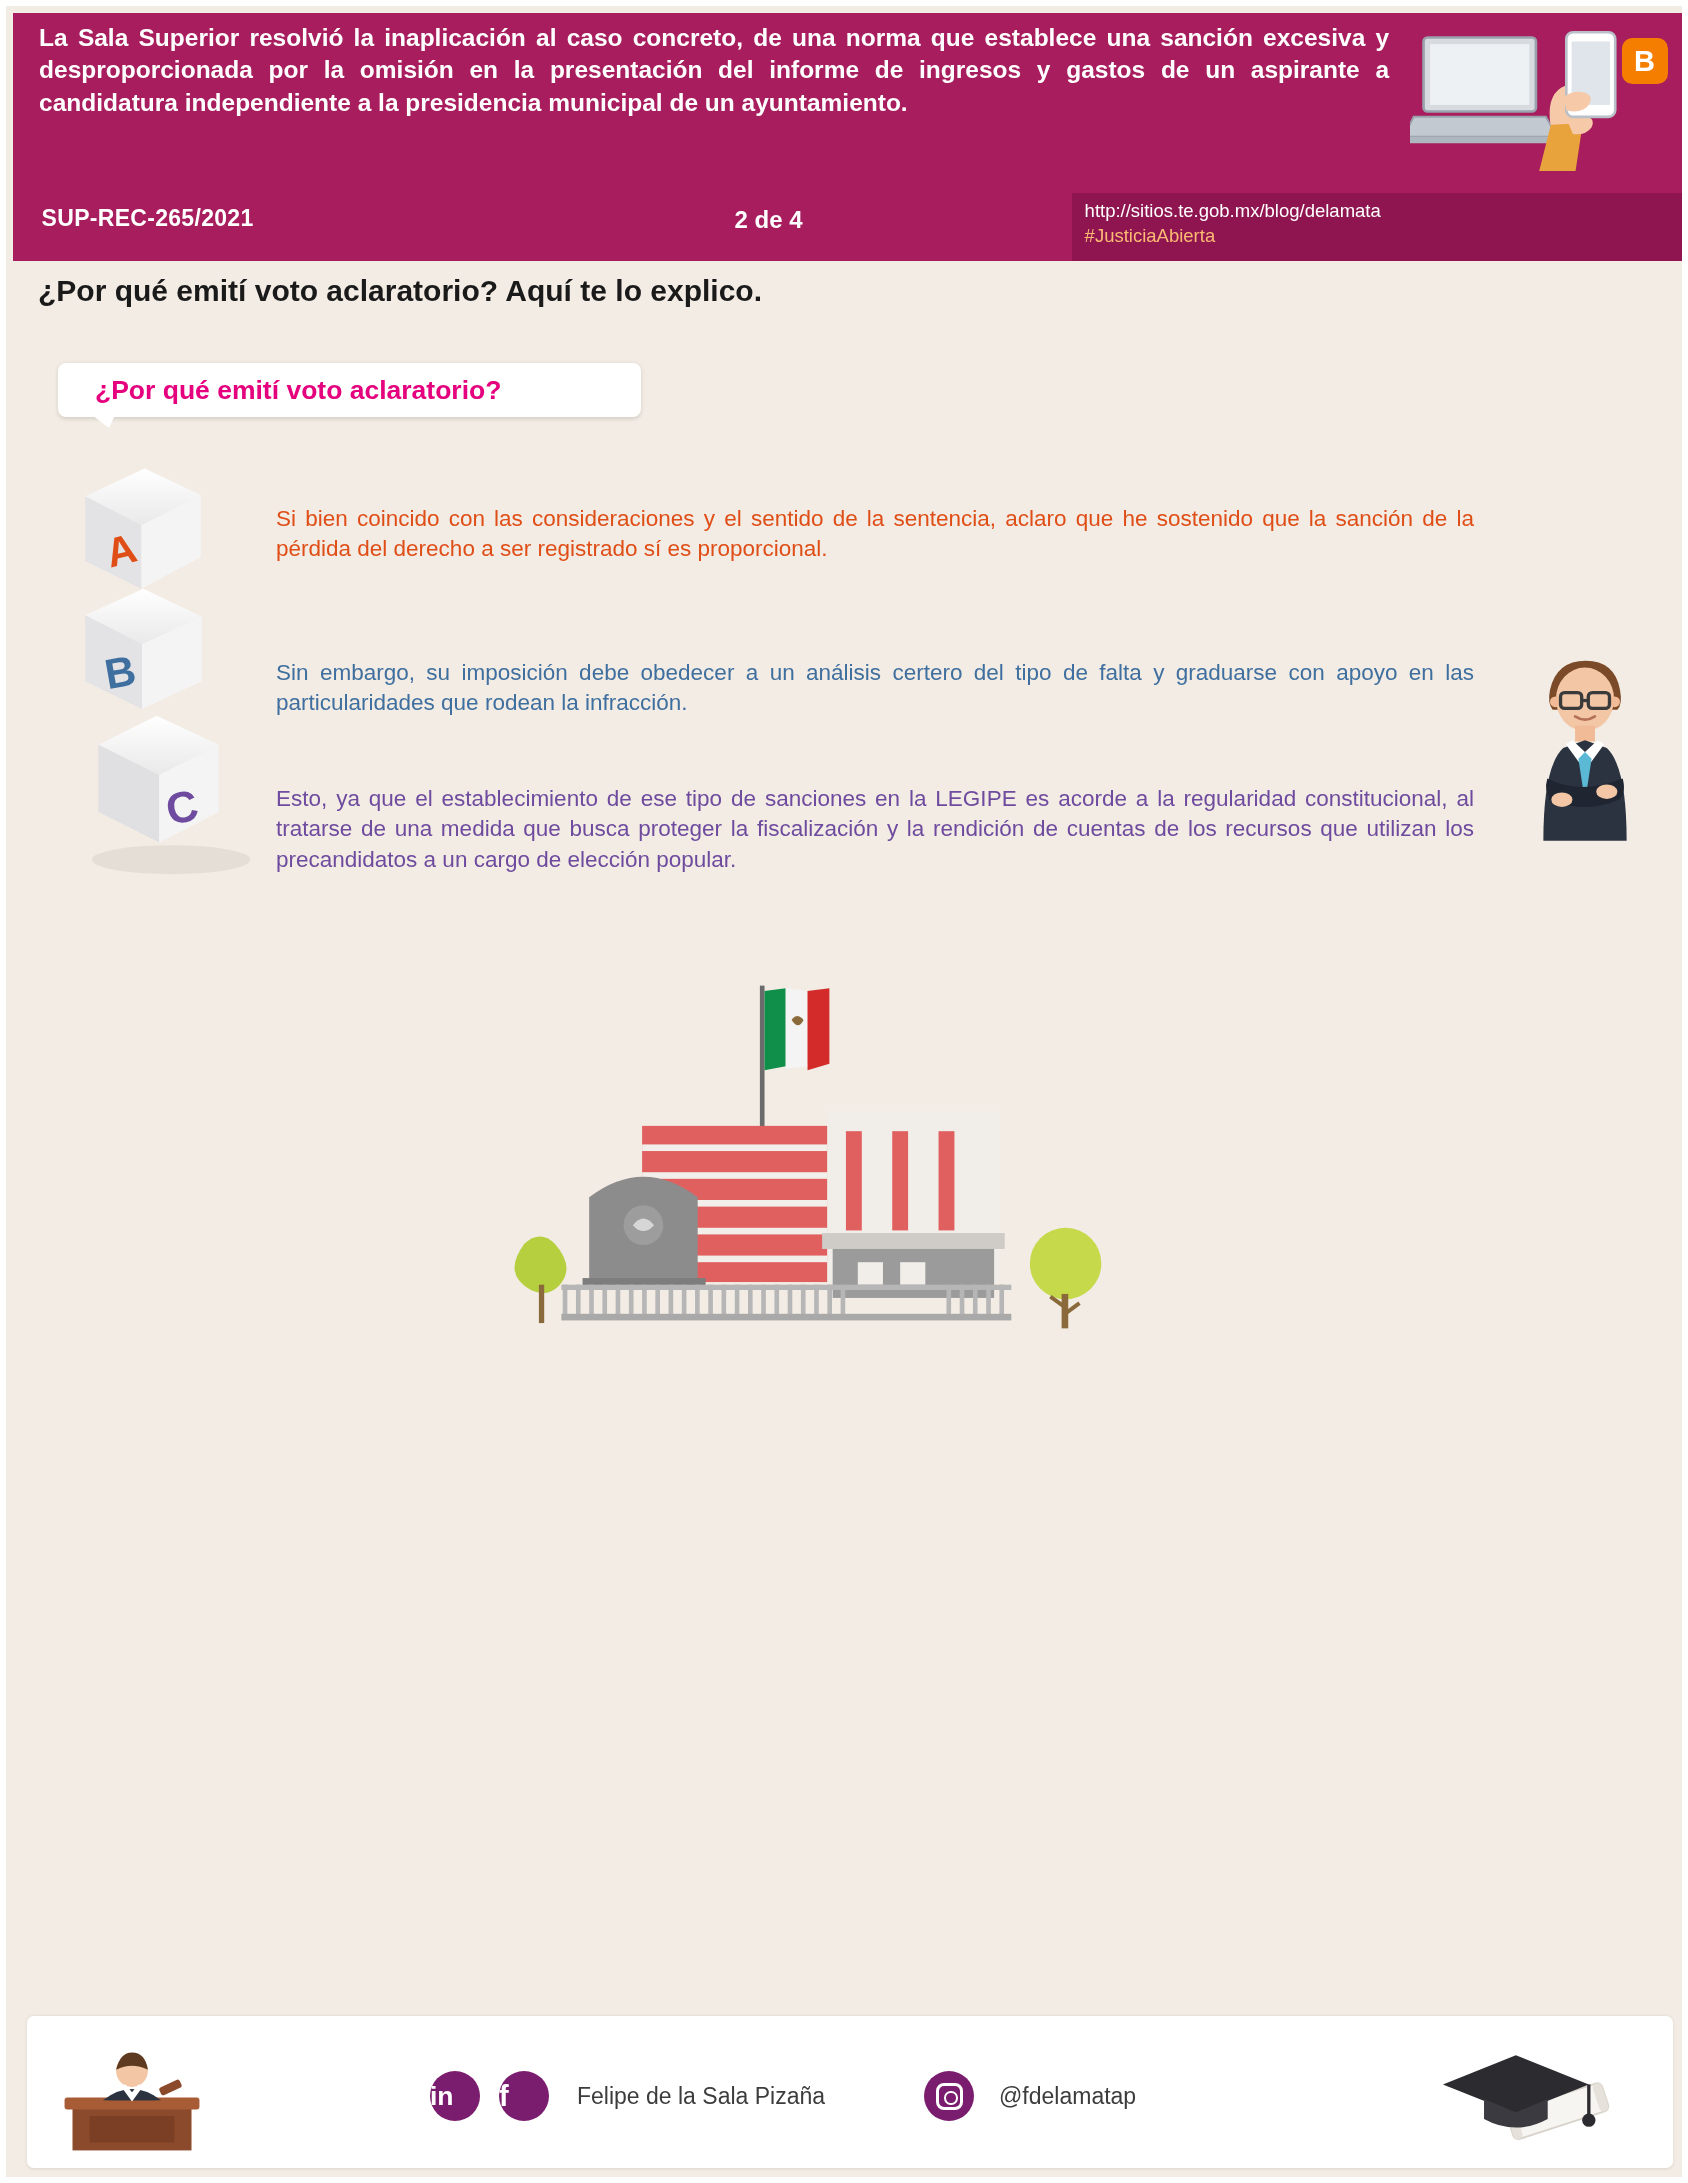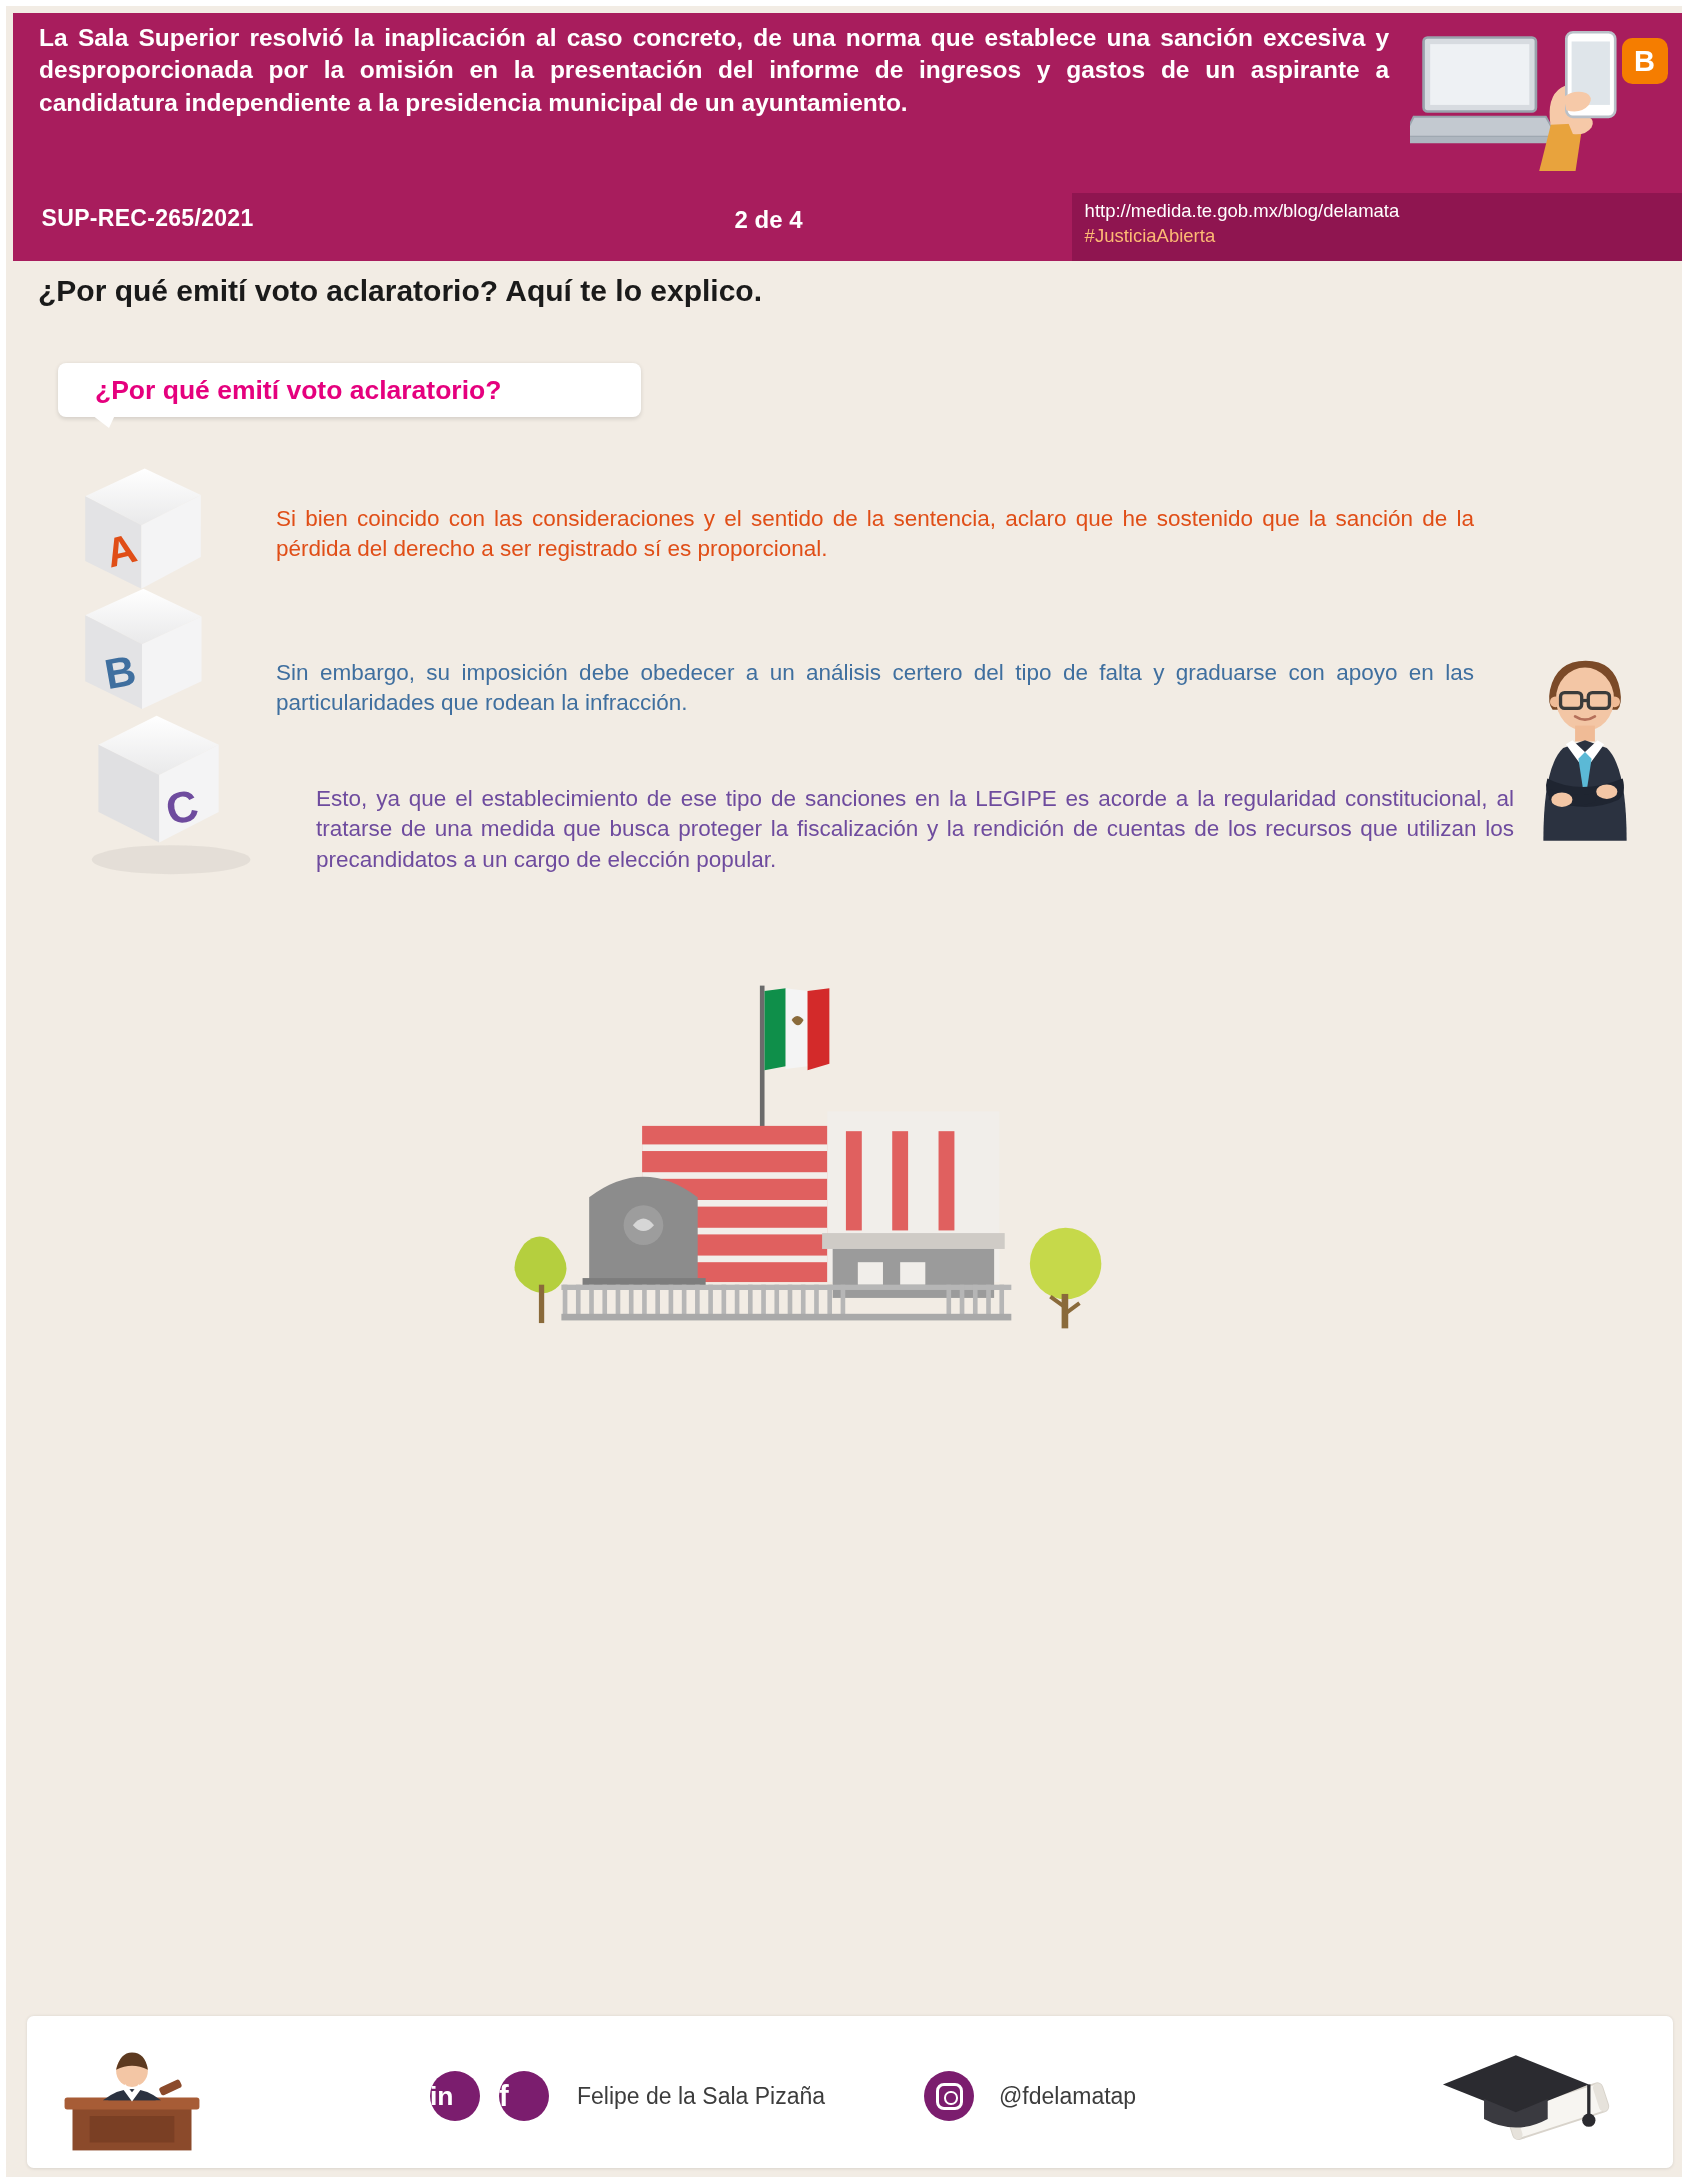--- a/index.html
+++ b/index.html
@@ -168,21 +168,20 @@
     left: 270px;
     top: 652px;
     width: 1198px;
     color: #3f6f9f;
   }
   .para-3 {
     left: 270px;
     top: 778px;
     width: 1198px;
     color: #6e4b9e;
-    margin-left: 40px;
   }
 
   
   .cubes {
     position: absolute;
     left: 66px;
     top: 450px;
     width: 185px;
     height: 477px;
   }
@@ -280,21 +279,21 @@
 <div class="page">
 
   <div class="header">
 
     <div class="header-text">La Sala Superior resolvió la inaplicación al caso concreto, de una norma que establece una sanción excesiva y desproporcionada por la omisión en la presentación del informe de ingresos y gastos de un aspirante a candidatura independiente a la presidencia municipal de un ayuntamiento.</div>
 
     <div class="header-case">SUP-REC-265/2021</div>
     <div class="header-page">2 de 4</div>
 
     <div class="header-url-box"></div>
-    <div class="header-url">http://medida.te.gob.mx/blog/delamata</div>
+    <div class="header-url">http://sitios.te.gob.mx/blog/delamata</div>
     <div class="header-hash">#JusticiaAbierta</div>
 
     <div class="laptop-wrap">
       <svg width="232" height="152" viewBox="0 0 350 230">
 
         <rect x="20" y="28" width="170" height="112" rx="6" fill="#d7dbe0" stroke="#9aa3ad" stroke-width="4"></rect>
         <rect x="30" y="38" width="150" height="92" fill="#eef1f4"></rect>
 
         <path d="M5 148 L205 148 L222 178 L-10 178 Z" fill="#c3c9d0" stroke="#9aa3ad" stroke-width="3"></path>
         <rect x="-10" y="178" width="232" height="10" rx="5" fill="#aeb6bf"></rect>

